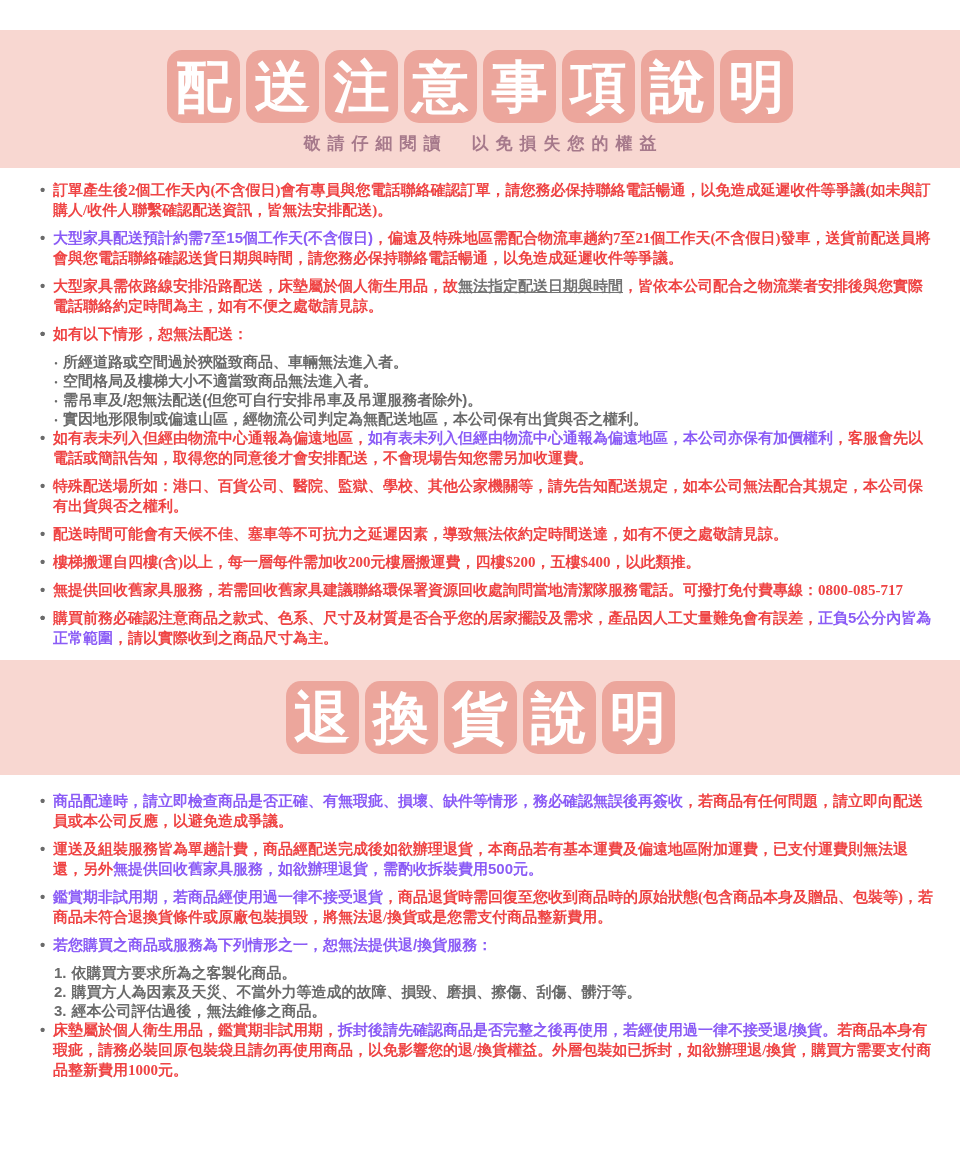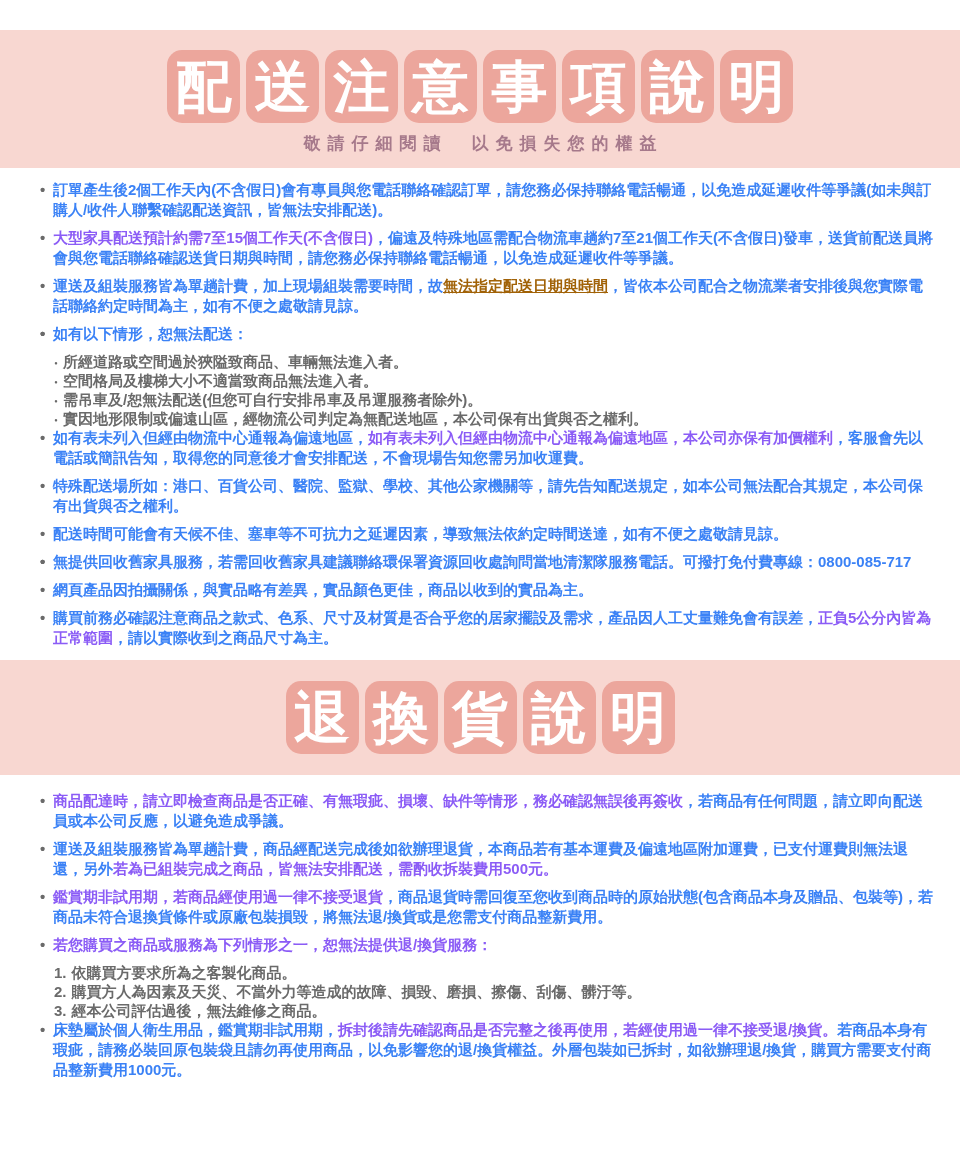--- a/index.html
+++ b/index.html
@@ -23,23 +23,23 @@
   }
 
   
   .list { padding:12px 25px 4px 40px; }
   .list-2 { padding-top:16px; }
   .item {
     position:relative; padding-left:13px; margin-bottom:8px;
     color:#6a6a6a; font-size:15px; line-height:20px; font-weight:700;
   }
   .marker { position:absolute; left:0; top:0; color:#6a6a6a; }
-  .seg-n  { color:#3b82f6; }
+  .seg-n  { color:#ef4444;font-family:Liberation Serif, serif; }
   .seg-r  { color:#8b5cf6; }
-  .seg-ru { color:#a16207; text-decoration:underline; }
+  .seg-ru { color:#737373; text-decoration:underline; }
   .subitem {
     display:flex; padding-left:14px; color:#6a6a6a;
     font-size:15px; line-height:19px; font-weight:700;
   }
   .submarker { flex:none; margin-right:5px; }
   .subtext { flex:1; }
 </style>
 </head>
 <body>
 
@@ -55,21 +55,21 @@
         <div class="tchar">項</div>
         <div class="tchar">說</div>
         <div class="tchar">明</div>
       </div>
     <div class="subtitle">敬請仔細閱讀　以免損失您的權益</div>
   </div>
 
   <div class="list list-1">
       <div class="item"><span class="marker">•</span><span><span class="seg-n">訂單產生後2個工作天內(不含假日)會有專員與您電話聯絡確認訂單，請您務必保持聯絡電話暢通，以免造成延遲收件等爭議(如未與訂購人/收件人聯繫確認配送資訊，皆無法安排配送)。</span></span></div>
       <div class="item"><span class="marker">•</span><span><span class="seg-r">大型家具配送預計約需7至15個工作天(不含假日)</span><span class="seg-n">，偏遠及特殊地區需配合物流車趟約7至21個工作天(不含假日)發車，送貨前配送員將會與您電話聯絡確認送貨日期與時間，請您務必保持聯絡電話暢通，以免造成延遲收件等爭議。</span></span></div>
-      <div class="item"><span class="marker">•</span><span><span class="seg-n">運送及組裝服務皆為單趟計費，加上現場組裝需要時間，故</span><span class="seg-ru">無法指定配送日期與時間</span><span class="seg-n">，皆依本公司配合之物流業者安排後與您實際電話聯絡約定時間為主，如有不便之處敬請見諒。</span></span></div>
+      <div class="item"><span class="marker">•</span><span><span class="seg-n">大型家具需依路線安排沿路配送，床墊屬於個人衛生用品，故</span><span class="seg-ru">無法指定配送日期與時間</span><span class="seg-n">，皆依本公司配合之物流業者安排後與您實際電話聯絡約定時間為主，如有不便之處敬請見諒。</span></span></div>
       <div class="item"><span class="marker">•</span></div>
       <div class="item"><span class="marker">•</span><span><span class="seg-n">如有以下情形，恕無法配送：</span></span></div>
       <div class="subitem">
         <span class="submarker">‧</span>
         <span class="subtext">所經道路或空間過於狹隘致商品、車輛無法進入者。</span>
       </div>
       <div class="subitem">
         <span class="submarker">‧</span>
         <span class="subtext">空間格局及樓梯大小不適當致商品無法進入者。</span>
       </div>
@@ -77,39 +77,39 @@
         <span class="submarker">‧</span>
         <span class="subtext">需吊車及/恕無法配送(但您可自行安排吊車及吊運服務者除外)。</span>
       </div>
       <div class="subitem">
         <span class="submarker">‧</span>
         <span class="subtext">實因地形限制或偏遠山區，經物流公司判定為無配送地區，本公司保有出貨與否之權利。</span>
       </div>
       <div class="item"><span class="marker">•</span><span><span class="seg-n">如有表未列入但經由物流中心通報為偏遠地區，</span><span class="seg-r">如有表未列入但經由物流中心通報為偏遠地區，本公司亦保有加價權利</span><span class="seg-n">，客服會先以電話或簡訊告知，取得您的同意後才會安排配送，不會現場告知您需另加收運費。</span></span></div>
       <div class="item"><span class="marker">•</span><span><span class="seg-n">特殊配送場所如：港口、百貨公司、醫院、監獄、學校、其他公家機關等，請先告知配送規定，如本公司無法配合其規定，本公司保有出貨與否之權利。</span></span></div>
       <div class="item"><span class="marker">•</span><span><span class="seg-n">配送時間可能會有天候不佳、塞車等不可抗力之延遲因素，導致無法依約定時間送達，如有不便之處敬請見諒。</span></span></div>
+      <div class="item"><span class="marker">•</span><span><span class="seg-n">樓梯搬運自四樓(含)以上，每一層每件需加收200元樓層搬運費，四樓$200，五樓$400，以此類推。</span></span></div>
+      <div class="item"><span class="marker">•</span><span><span class="seg-n">無提供回收舊家具服務，若需回收舊家具建議聯絡環保署資源回收處詢問當地清潔隊服務電話。可撥打免付費專線：0800-085-717</span></span></div>
       <div class="item"><span class="marker">•</span></div>
-      <div class="item"><span class="marker">•</span><span><span class="seg-n">無提供回收舊家具服務，若需回收舊家具建議聯絡環保署資源回收處詢問當地清潔隊服務電話。可撥打免付費專線：0800-085-717</span></span></div>
-      <div class="item"><span class="marker">•</span><span><span class="seg-n">網頁產品因拍攝關係，與實品略有差異，實品顏色更佳，商品以收到的實品為主。</span></span></div>
       <div class="item"><span class="marker">•</span><span><span class="seg-n">購買前務必確認注意商品之款式、色系、尺寸及材質是否合乎您的居家擺設及需求，產品因人工丈量難免會有誤差，</span><span class="seg-r">正負5公分內皆為正常範圍</span><span class="seg-n">，請以實際收到之商品尺寸為主。</span></span></div>
     </div>
 
   <div class="band band-2">
     <div class="tchar-row">
         <div class="tchar">退</div>
         <div class="tchar">換</div>
         <div class="tchar">貨</div>
         <div class="tchar">說</div>
         <div class="tchar">明</div>
       </div>
   </div>
 
   <div class="list list-2">
       <div class="item"><span class="marker">•</span><span><span class="seg-r">商品配達時，請立即檢查商品是否正確、有無瑕疵、損壞、缺件等情形，務必確認無誤後再簽收</span><span class="seg-n">，若商品有任何問題，請立即向配送員或本公司反應，以避免造成爭議。</span></span></div>
-      <div class="item"><span class="marker">•</span><span><span class="seg-n">運送及組裝服務皆為單趟計費，商品經配送完成後如欲辦理退貨，本商品若有基本運費及偏遠地區附加運費，已支付運費則無法退還，另外</span><span class="seg-r">若為已組裝完成之商品，皆無法安排配送，需酌收拆裝費用500元。</span></span></div>
+      <div class="item"><span class="marker">•</span><span><span class="seg-n">運送及組裝服務皆為單趟計費，商品經配送完成後如欲辦理退貨，本商品若有基本運費及偏遠地區附加運費，已支付運費則無法退還，另外</span><span class="seg-r">無提供回收舊家具服務，如欲辦理退貨，需酌收拆裝費用500元。</span></span></div>
       <div class="item"><span class="marker">•</span><span><span class="seg-r">鑑賞期非試用期，若商品經使用過一律不接受退貨</span><span class="seg-n">，商品退貨時需回復至您收到商品時的原始狀態(包含商品本身及贈品、包裝等)，若商品未符合退換貨條件或原廠包裝損毀，將無法退/換貨或是您需支付商品整新費用。</span></span></div>
       <div class="item"><span class="marker">•</span><span><span class="seg-r">若您購買之商品或服務為下列情形之一，恕無法提供退/換貨服務：</span></span></div>
       <div class="subitem">
         <span class="submarker">1.</span>
         <span class="subtext">依購買方要求所為之客製化商品。</span>
       </div>
       <div class="subitem">
         <span class="submarker">2.</span>
         <span class="subtext">購買方人為因素及天災、不當外力等造成的故障、損毀、磨損、擦傷、刮傷、髒汙等。</span>
       </div>

